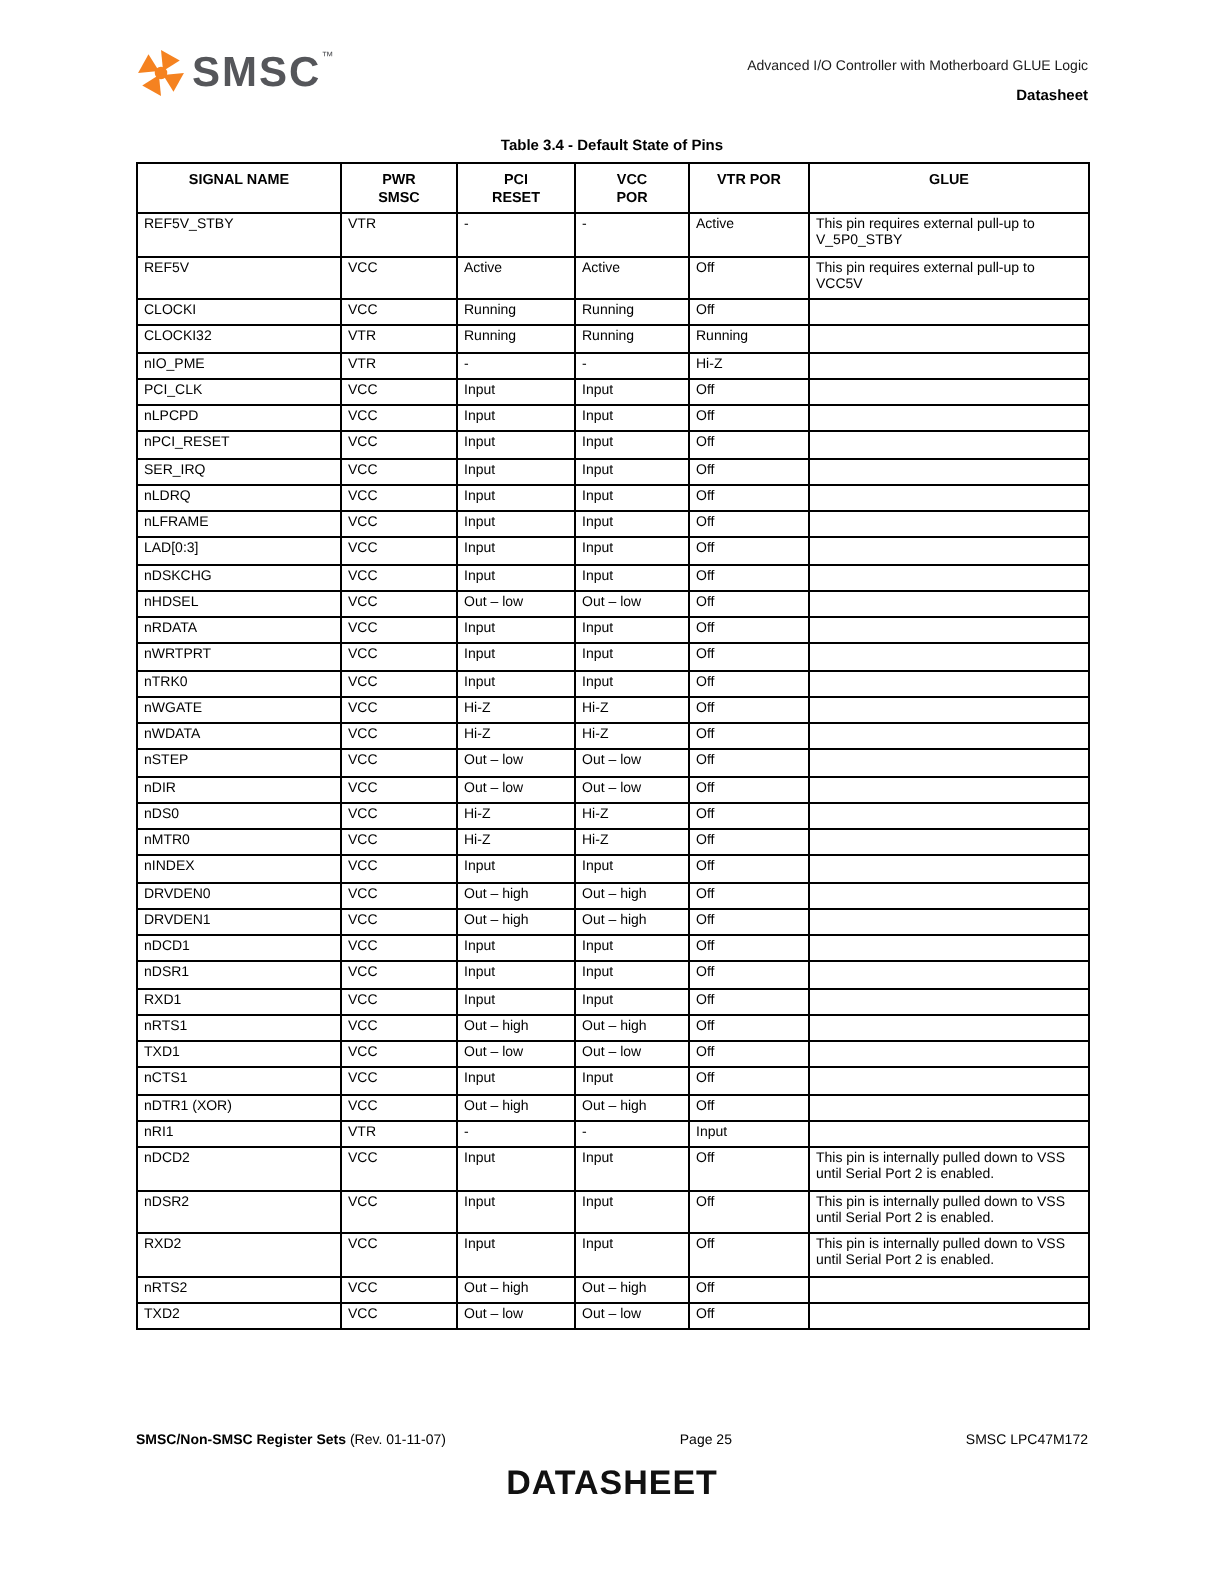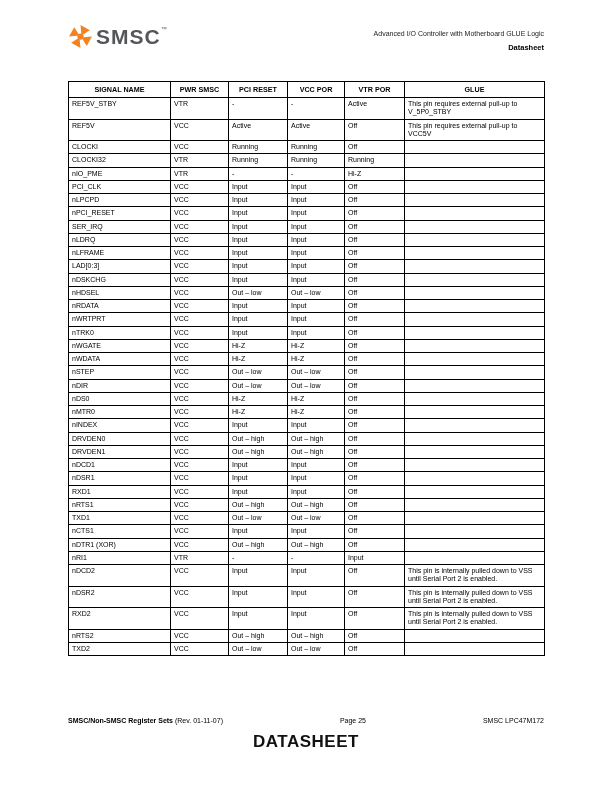--- a/index.html
+++ b/index.html
@@ -15,21 +15,21 @@
   .header-right { text-align:right; padding-top:6px; }
   .product-line { font-size:7px; color:#1a1a1a; }
   .doc-type { font-size:7.5px; font-weight:bold; color:#000; margin-top:6px; }
 
   
   .table-title { position:absolute; top:68px; left:0; width:612px; text-align:center; font-size:7.5px; font-weight:bold; }
 
   
   table { position:absolute; top:81px; left:68px; width:476px; border-collapse:collapse; table-layout:fixed; }
   th, td { border:1px solid #000; vertical-align:top; overflow:hidden; }
-  th { font-size:7.2px; font-weight:bold; text-align:center; padding:3px 2px; }
+  th { font-size:7.2px; font-weight:bold; text-align:center; padding:3px 13px; }
   td { font-size:7px; line-height:1.18; padding:2px 3px; height:13px; }
 
   
   .footer { position:absolute; top:717px; left:68px; width:476px; display:flex; justify-content:space-between; font-size:7px; }
   .footer-left-bold { font-weight:bold; }
   .banner { position:absolute; top:732px; left:0; width:612px; text-align:center; font-size:17px; font-weight:bold; letter-spacing:0.5px; color:#111; }
 </style>
 </head>
 <body>
 
@@ -48,20 +48,21 @@
       </svg>
       <span class="logo-text">SMSC</span>
       <span class="logo-tm">™</span>
     </div>
     <div class="header-right">
       <div class="product-line">Advanced I/O Controller with Motherboard GLUE Logic</div>
       <div class="doc-type">Datasheet</div>
     </div>
   </div>
 
+  <div class="table-title">Table 3.4 - Default State of Pins</div>
 
   <table>
     <colgroup>
       <col style="width:102px">
         <col style="width:58px">
         <col style="width:59px">
       <col style="width:57px">
         <col style="width:60px">
         <col style="width:140px">
     </colgroup>

